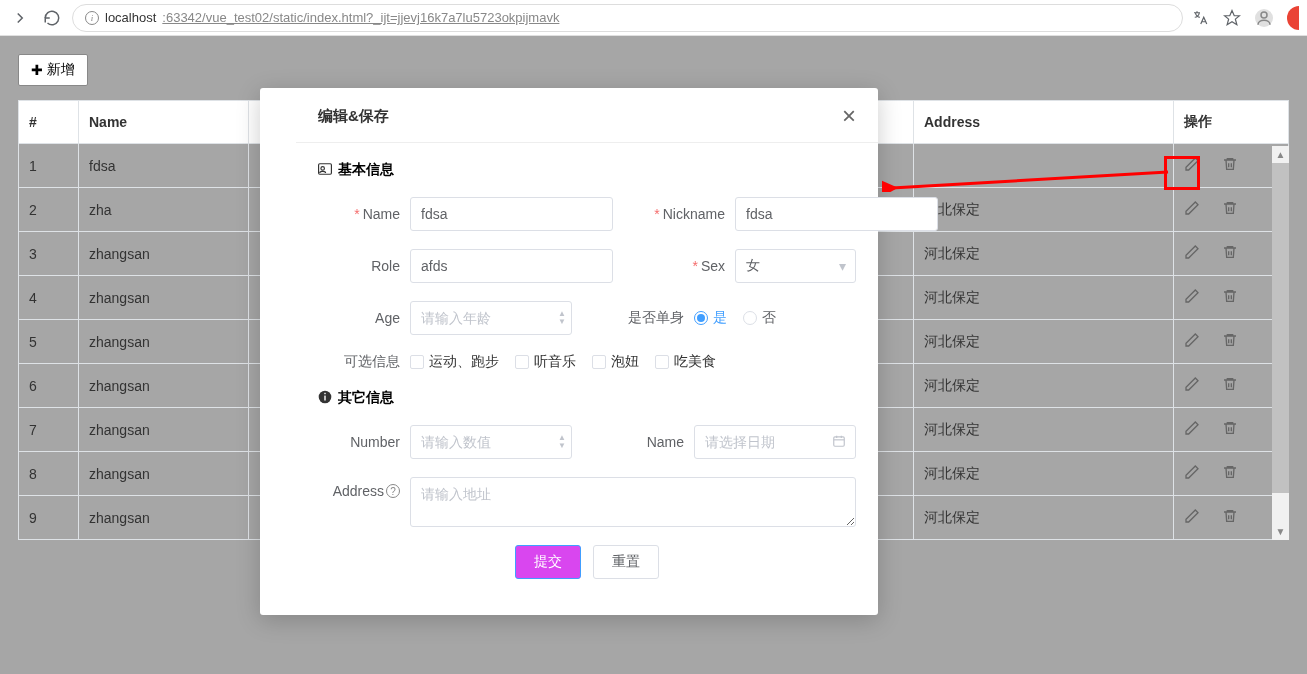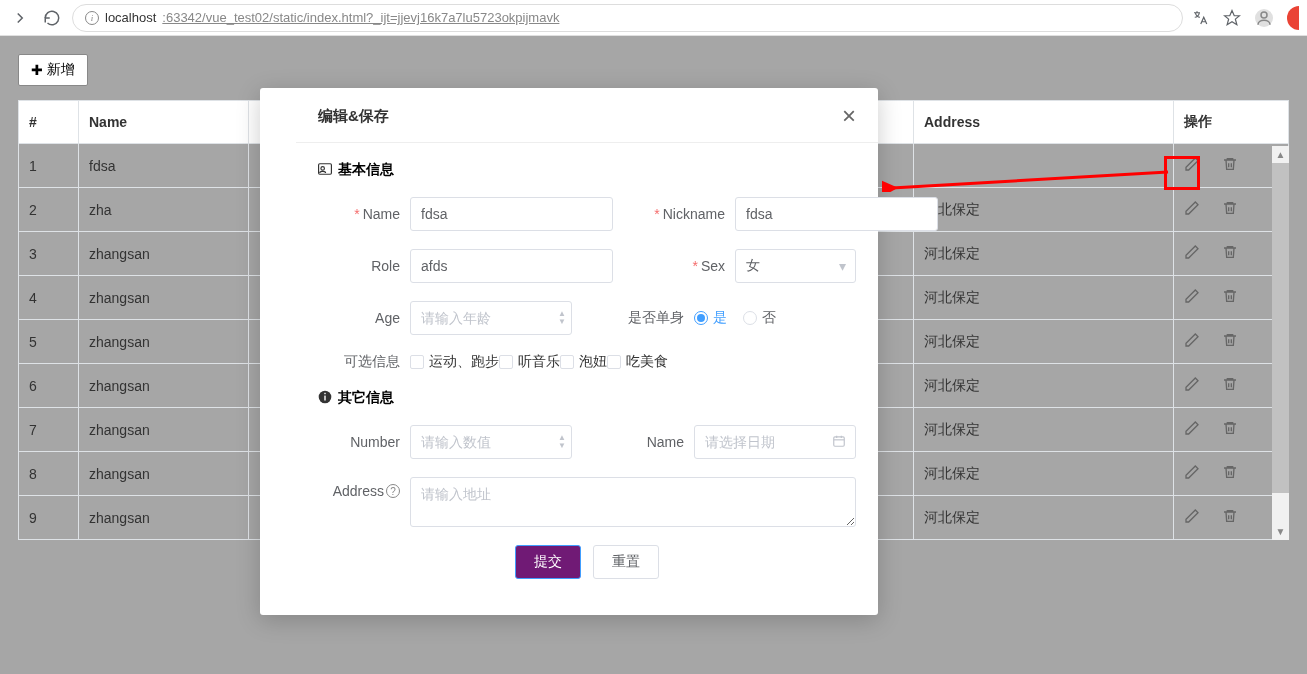--- a/index.html
+++ b/index.html
@@ -43,29 +43,29 @@
 .spinner { position: absolute; right: 6px; display: flex; flex-direction: column; gap: 0; color: #c0c4cc; }
 .spinner span { font-size: 8px; line-height: 8px; cursor: pointer; }
 .suffix-icon { position: absolute; right: 10px; color: #c0c4cc; pointer-events: none; }
 .radio-group { display: flex; gap: 16px; align-items: center; }
 .radio-item { display: flex; align-items: center; gap: 5px; cursor: pointer; }
 .radio-dot { width: 14px; height: 14px; border: 1px solid #dcdfe6; border-radius: 50%; display: flex; align-items: center; justify-content: center; }
 .radio-dot.checked { border-color: #409eff; }
 .radio-dot.checked::after { content: ""; width: 8px; height: 8px; background: #409eff; border-radius: 50%; }
 .radio-label { color: #606266; }
 .radio-label.active { color: #409eff; }
-.checkbox-group { display: flex; flex-wrap: wrap; }
+.checkbox-group { display: flex; gap: 16px; flex-wrap: wrap; }
 .checkbox-item { display: flex; align-items: center; gap: 5px; }
 .checkbox-box { width: 14px; height: 14px; border: 1px solid #dcdfe6; border-radius: 2px; }
 .textarea { flex: 1; min-height: 46px; border: 1px solid #dcdfe6; border-radius: 3px; padding: 8px 10px; font-size: 14px; font-family: inherit; color: #606266; resize: both; outline: none; }
 .textarea::placeholder { color: #c0c4cc; }
 .help-circle { width: 14px; height: 14px; border: 1px solid #888; border-radius: 50%; display: inline-flex; align-items: center; justify-content: center; font-size: 10px; color: #888; margin-left: 2px; }
 .modal-footer { display: flex; justify-content: center; gap: 12px; padding-bottom: 22px; }
 .btn { height: 34px; padding: 0 18px; border-radius: 3px; font-size: 14px; cursor: pointer; border: 1px solid #dcdfe6; background: #fff; color: #606266; }
-.btn-primary { background: #701a75; border-color: #409eff; color: #fff; }
+.btn-primary { background: #d946ef; border-color: #409eff; color: #fff; }
 .highlight-box { position: absolute; border: 3px solid #ff0000; pointer-events: none; }
 .arrow-svg { position: absolute; pointer-events: none; }
 .scrollbar-track { position: absolute; right: 0; top: 0; width: 17px; height: 100%; background: #f1f1f1; display: flex; flex-direction: column; }
 .scrollbar-btn { height: 17px; display:flex; align-items:center; justify-content:center; color:#888; font-size:10px; }
 .scrollbar-thumb { background: #c1c1c1; }
 .table-wrap { position: relative; }
 </style>
 </head>
 <body>
 

